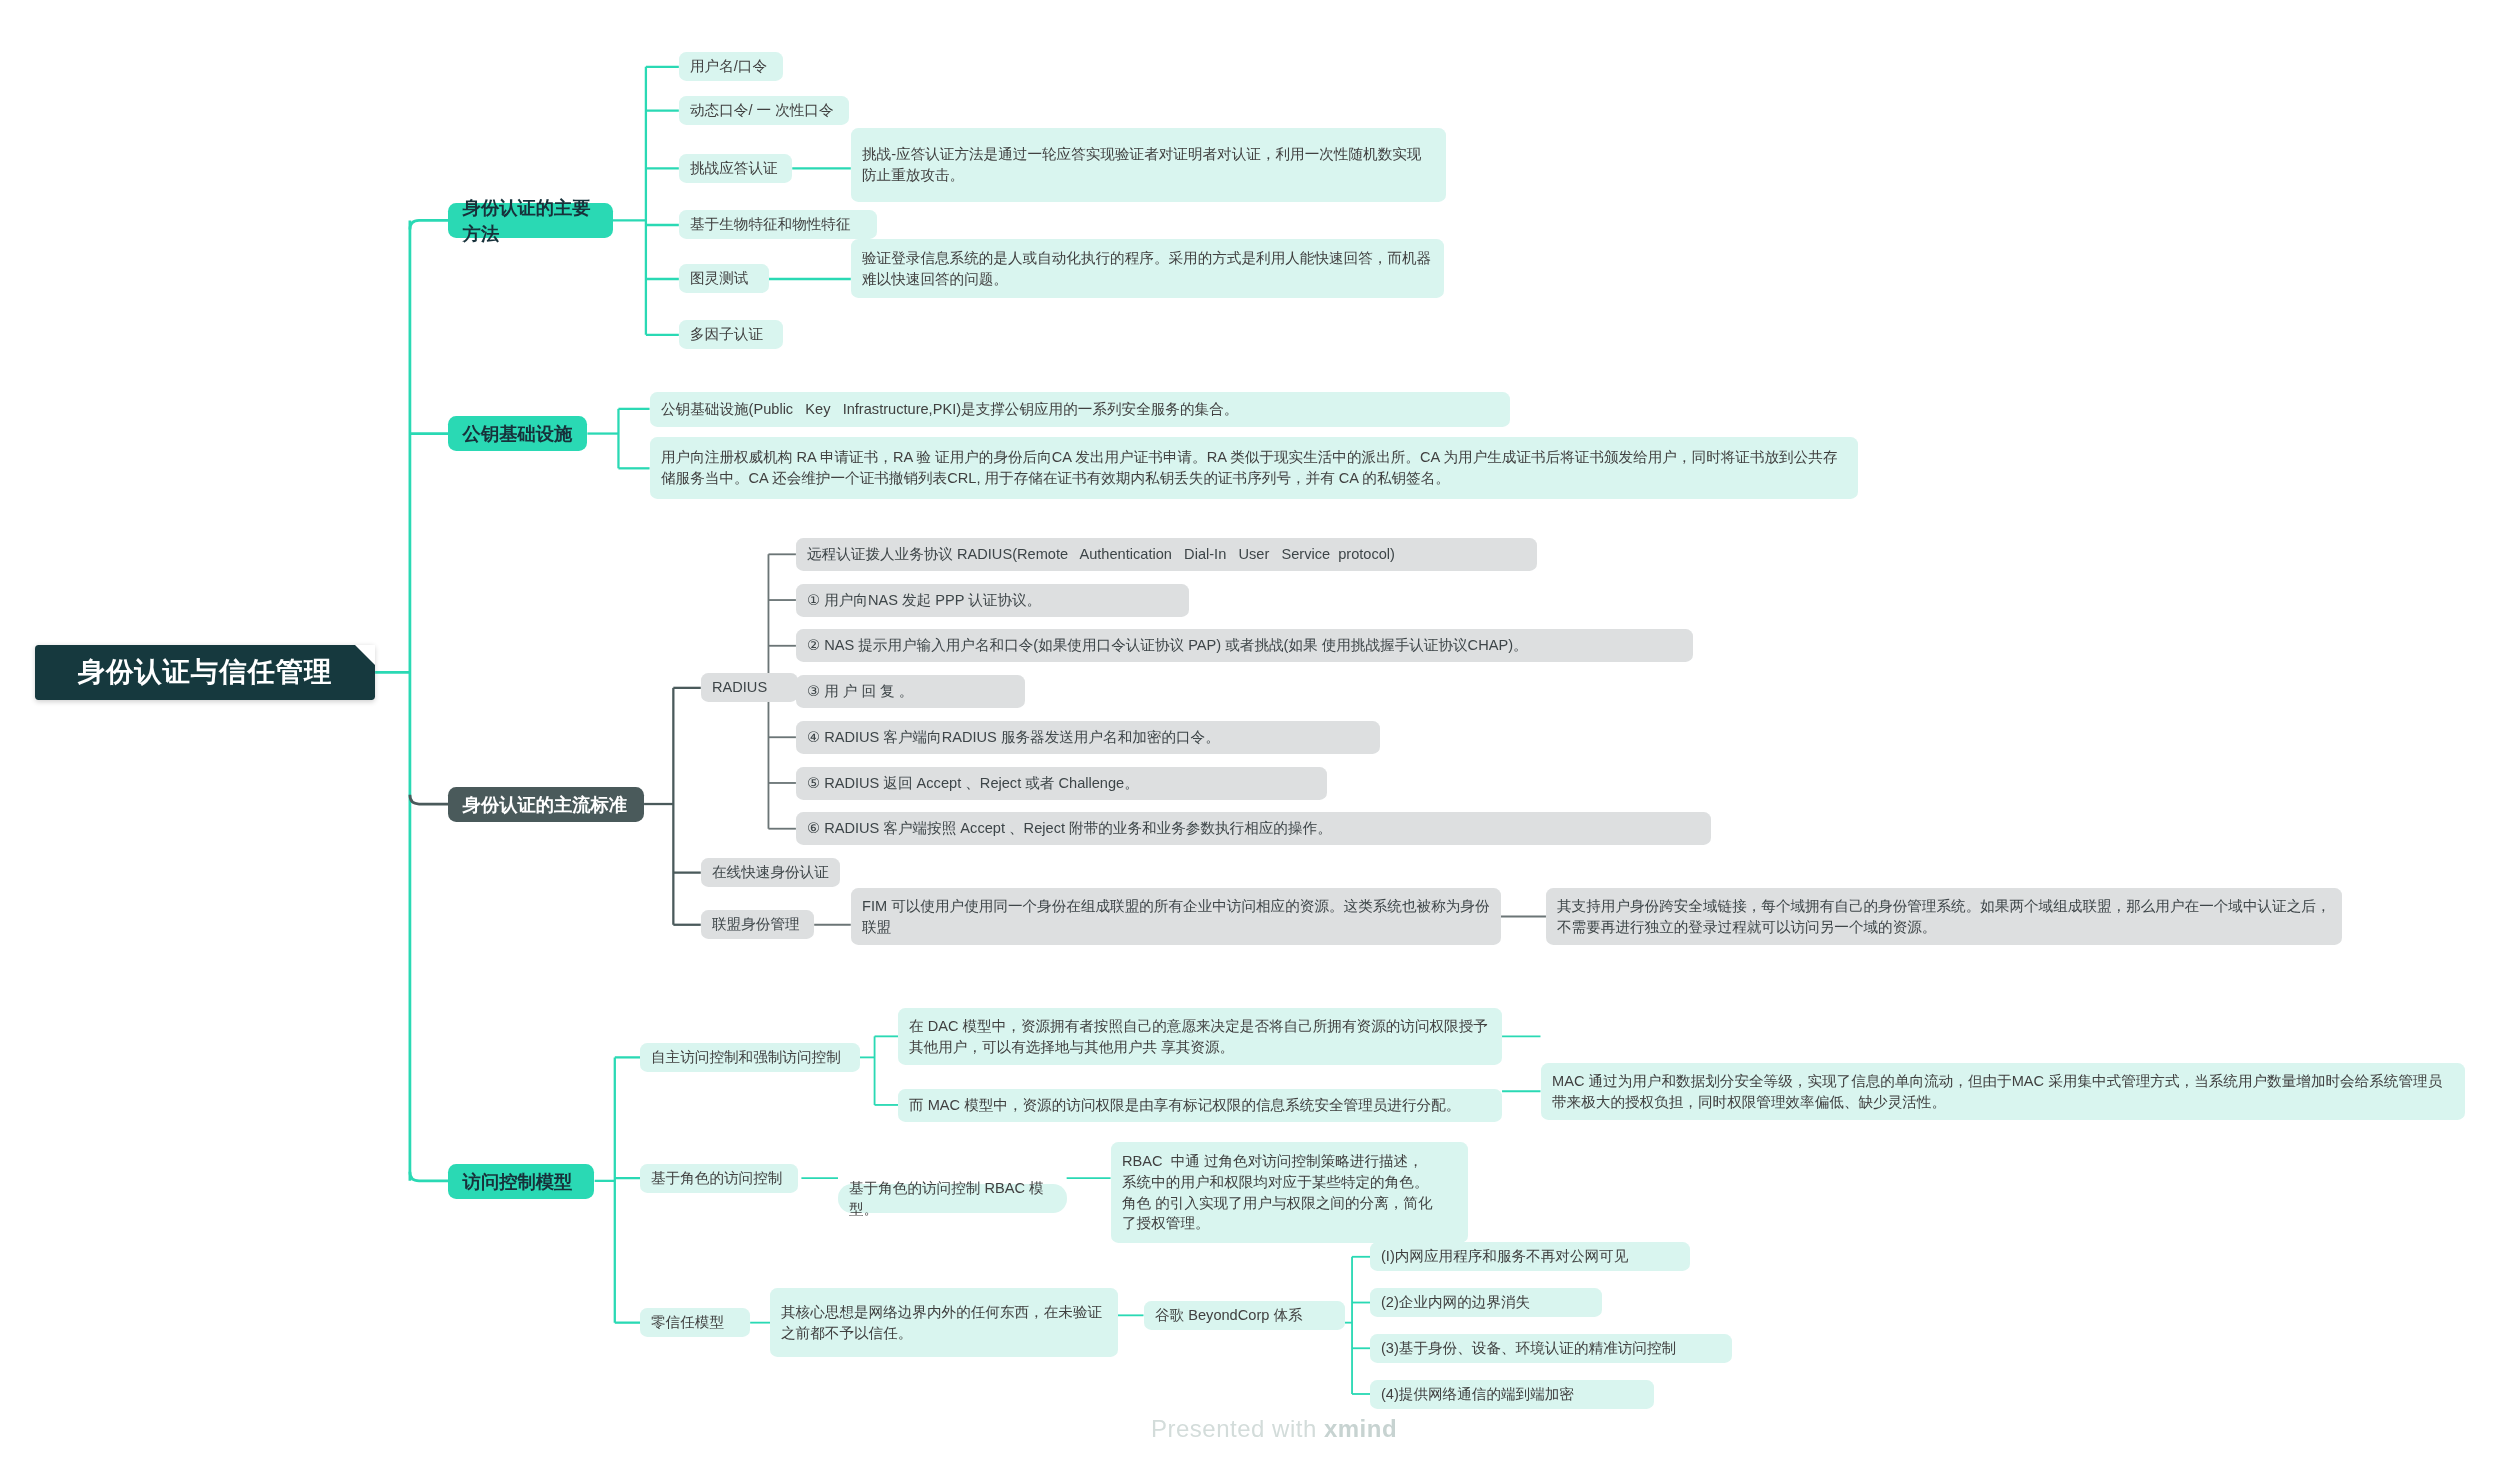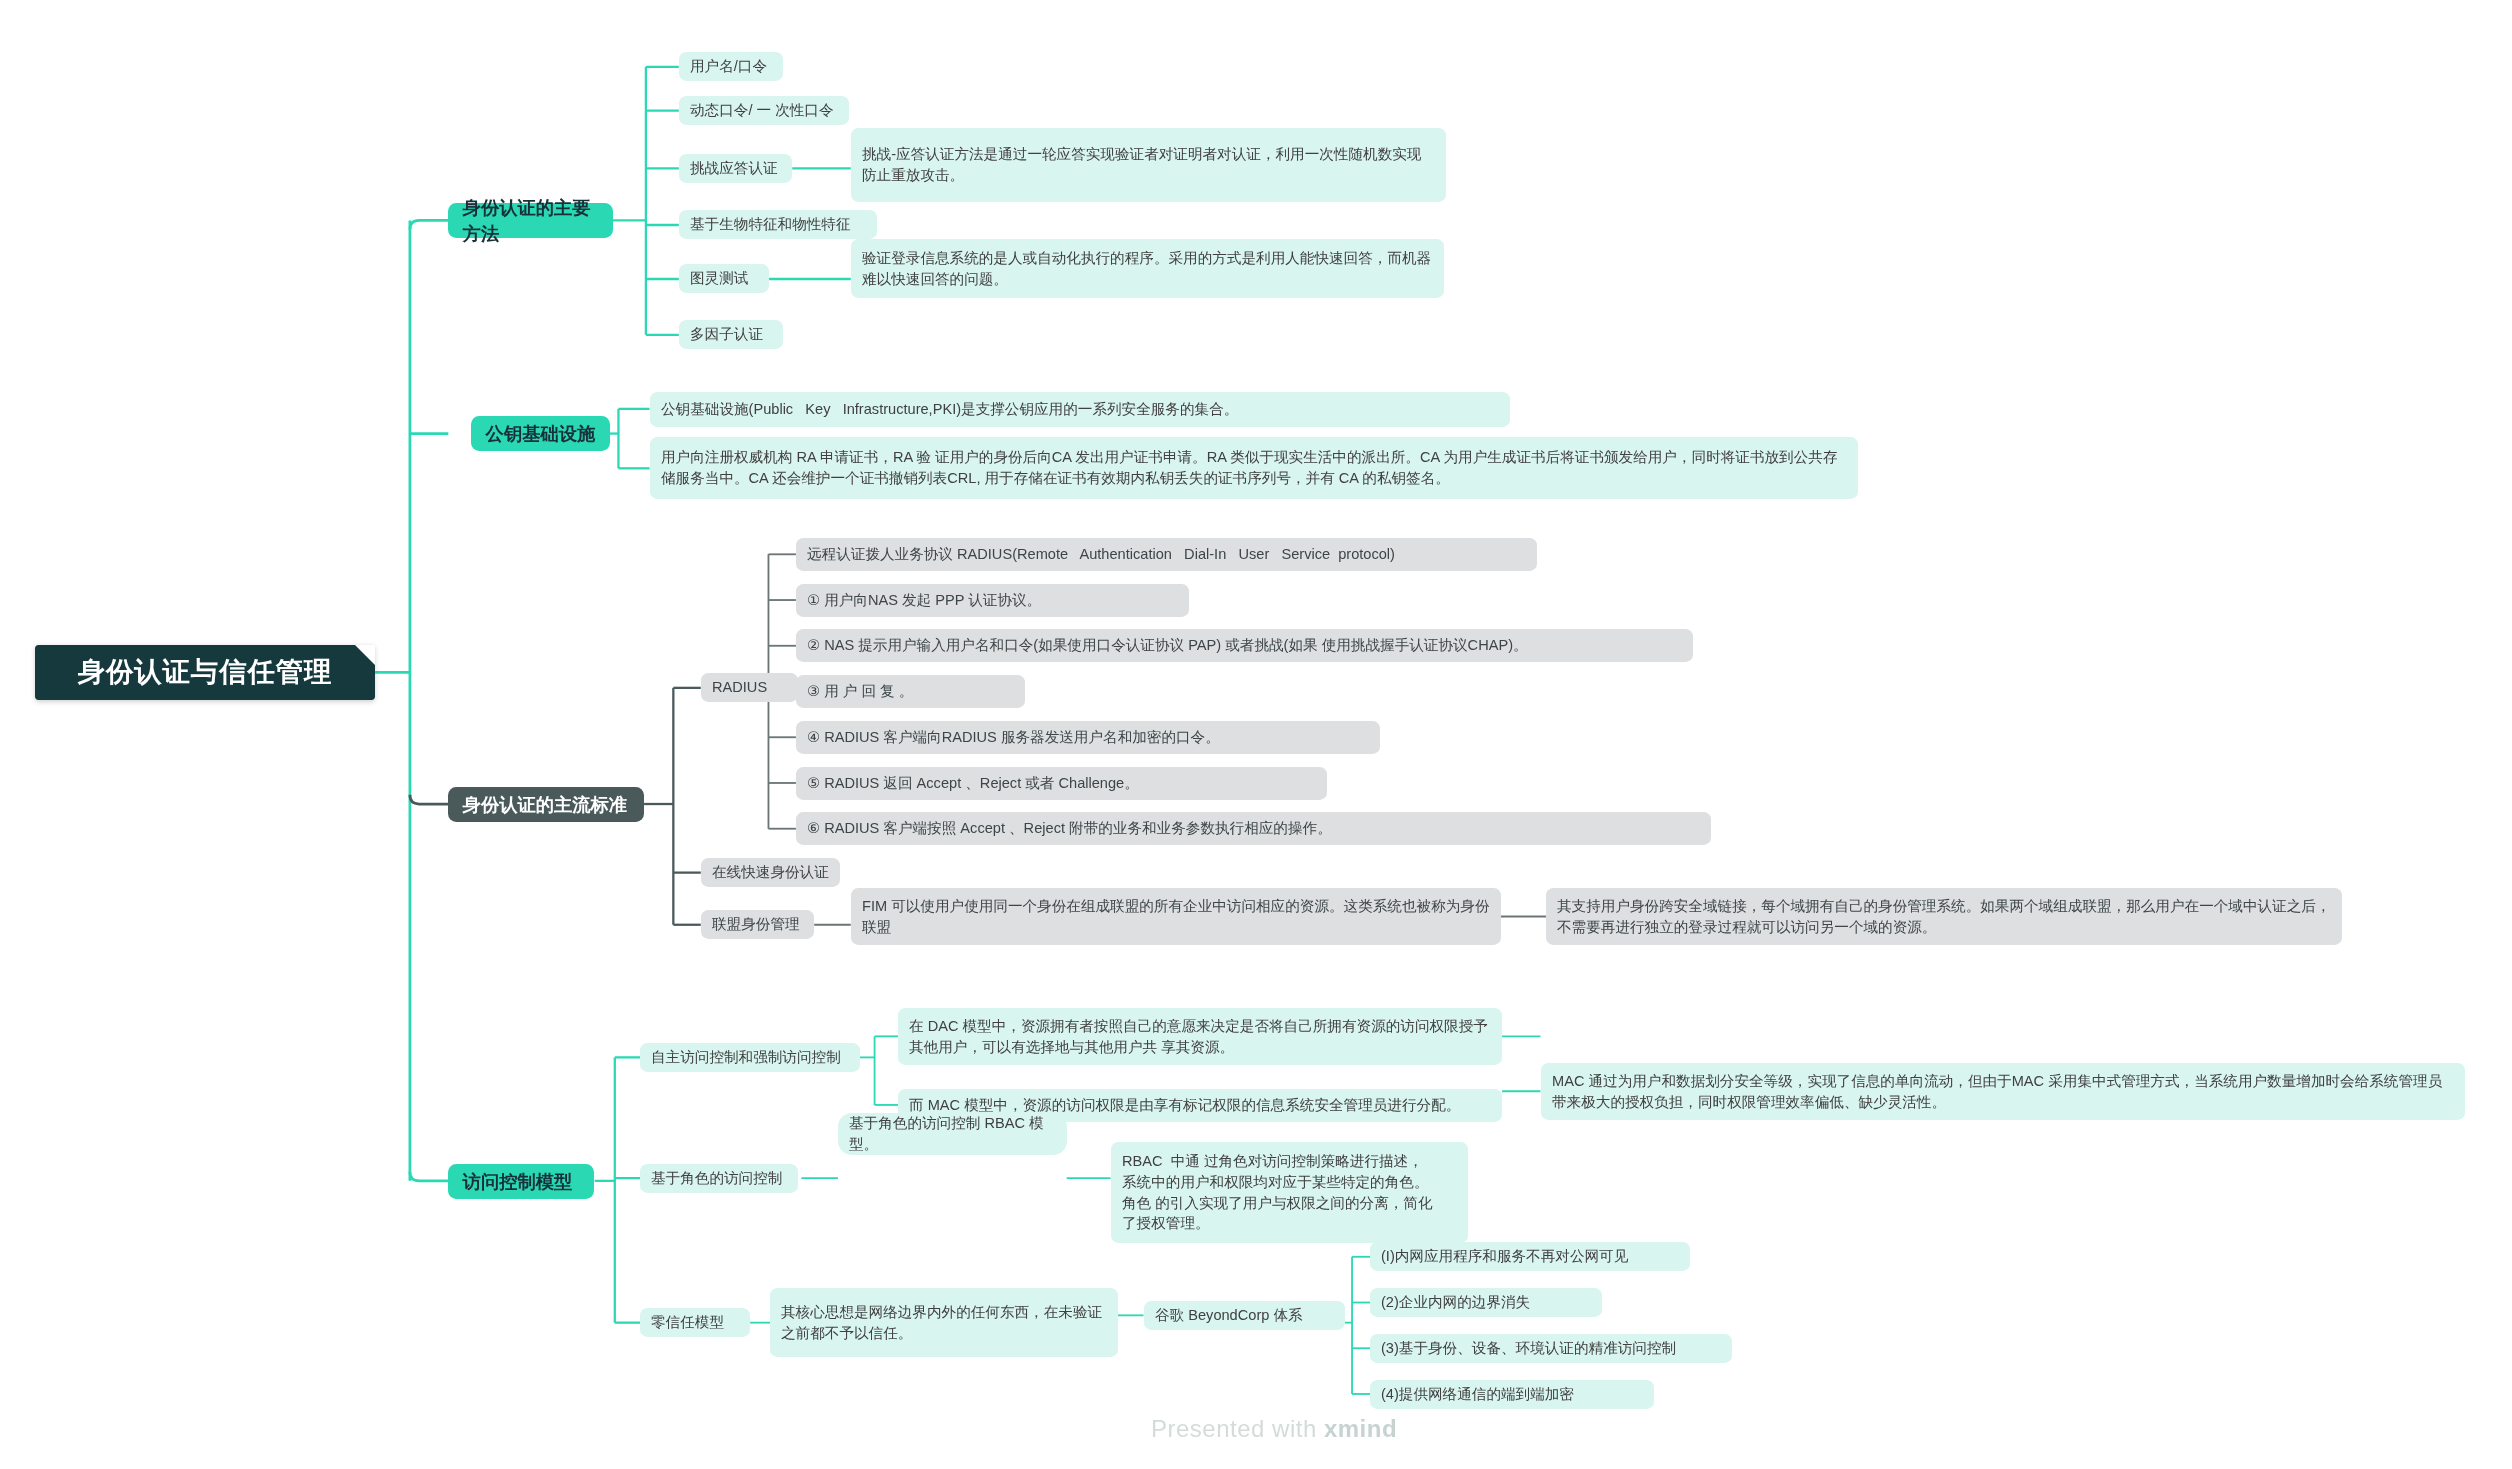--- a/index.html
+++ b/index.html
@@ -195,21 +195,21 @@
   <div class="node n-mint" style="left:679px; top:264px; width:90px; height:29px;">
     <span>图灵测试</span>
   </div>
   <div class="node n-mint" style="left:851px; top:239px; width:593px; height:59px;">
     <span>验证登录信息系统的是人或自动化执行的程序。采用的方式是利用人能快速回答，而机器难以快速回答的问题。</span>
   </div>
   <div class="node n-mint" style="left:679px; top:320px; width:104px; height:29px;">
     <span>多因子认证</span>
   </div>
 
-  <div class="node n-main" style="left:448px; top:416px; width:139px; height:35px;margin-left:23px;">
+  <div class="node n-main" style="left:448px; top:416px; width:139px; height:35px;">
     <span>公钥基础设施</span>
   </div>
   <div class="node n-mint" style="left:650px; top:392px; width:860px; height:35px;">
     <span>公钥基础设施(Public   Key   Infrastructure,PKI)是支撑公钥应用的一系列安全服务的集合。</span>
   </div>
   <div class="node n-mint" style="left:650px; top:437px; width:1208px; height:62px;">
     <span>用户向注册权威机构 RA 申请证书，RA 验 证用户的身份后向CA 发出用户证书申请。RA 类似于现实生活中的派出所。CA 为用户生成证书后将证书颁发给用户，同时将证书放到公共存储服务当中。CA 还会维护一个证书撤销列表CRL, 用于存储在证书有效期内私钥丢失的证书序列号，并有 CA 的私钥签名。</span>
   </div>
 
   <div class="node n-main-dark" style="left:448px; top:787px; width:196px; height:35px;">
@@ -266,21 +266,21 @@
   <div class="node n-mint" style="left:898px; top:1089px; width:604px; height:33px;">
     <span>而 MAC 模型中，资源的访问权限是由享有标记权限的信息系统安全管理员进行分配。</span>
   </div>
   <div class="node n-mint" style="left:1541px; top:1063px; width:924px; height:57px;">
     <span>MAC 通过为用户和数据划分安全等级，实现了信息的单向流动，但由于MAC 采用集中式管理方式，当系统用户数量增加时会给系统管理员带来极大的授权负担，同时权限管理效率偏低、缺少灵活性。</span>
   </div>
 
   <div class="node n-mint" style="left:640px; top:1164px; width:158px; height:29px;padding-left:11px;">
     <span>基于角色的访问控制</span>
   </div>
-  <div class="node n-mint" style="left:838px; top:1113px; width:229px; height:42px;border-radius:14px;">
+  <div class="node n-mint" style="left:838px; top:1184px; width:229px; height:29px;border-radius:14px;">
     <span>基于角色的访问控制 RBAC 模型。</span>
   </div>
   <div class="node n-mint" style="left:1111px; top:1142px; width:357px; height:101px;">
     <span>RBAC  中通 过角色对访问控制策略进行描述，
 系统中的用户和权限均对应于某些特定的角色。
 角色 的引入实现了用户与权限之间的分离，简化
 了授权管理。</span>
   </div>
 
   <div class="node n-mint" style="left:640px; top:1308px; width:110px; height:29px;">

